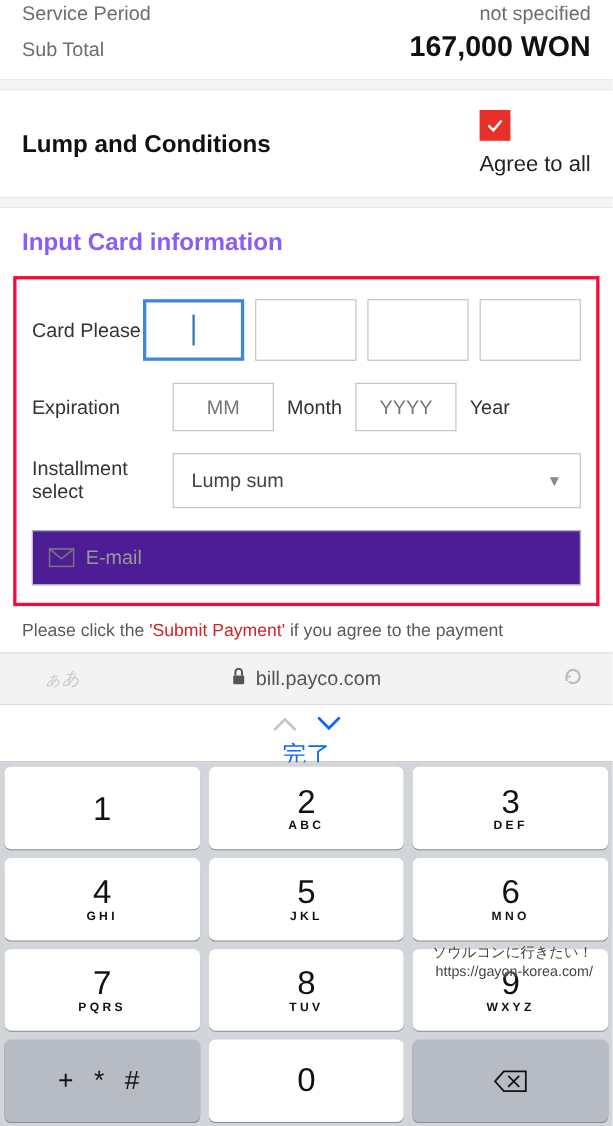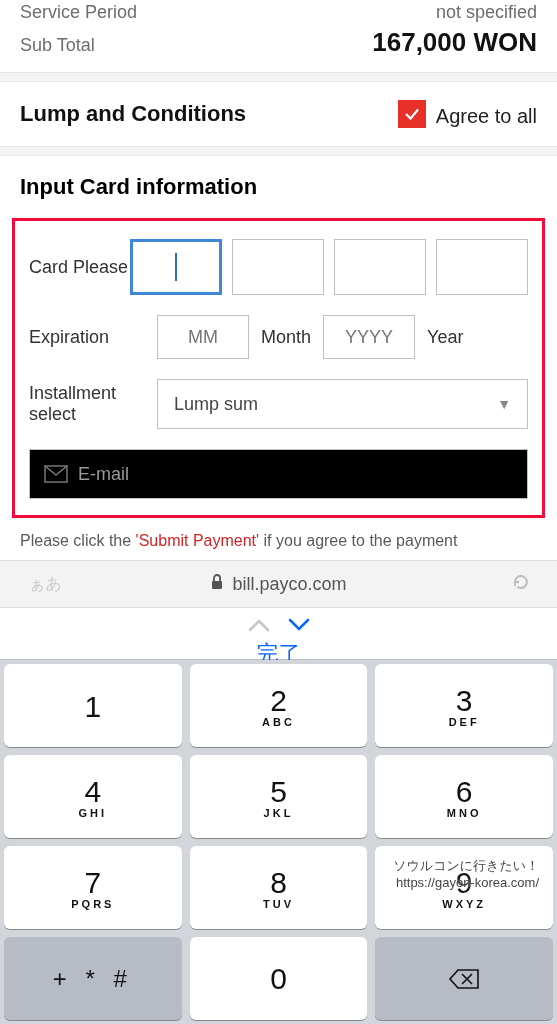--- a/index.html
+++ b/index.html
@@ -11,57 +11,57 @@
   .summary { padding: 0 20px 12px; }
   .sum-row { display: flex; justify-content: space-between; align-items: baseline; padding: 2px 0; }
   .sum-label { color: #6d6d6d; font-size: 18px; }
   .sum-value { color: #6d6d6d; font-size: 18px; }
   .sum-total { color: #111; font-weight: 700; font-size: 26px; }
 
   .divider { height: 10px; background: #f4f4f4; border-top: 1px solid #e6e6e6; border-bottom: 1px solid #e6e6e6; }
 
   .terms { display: flex; justify-content: space-between; align-items: center; padding: 18px 20px; }
   .terms-title { font-weight: 700; font-size: 22px; color: #111; }
-  .agree { display: flex; align-items: flex-end; gap: 10px; }
+  .agree { display: flex; align-items: flex-start; gap: 10px; flex-direction: column; }
   .checkbox { width: 28px; height: 28px; background: #e63028; display: flex; align-items: center; justify-content: center; }
   .checkbox svg { width: 18px; height: 18px; }
   .agree-text { font-size: 20px; color: #222; }
 
   .card-section { padding: 18px 20px 0; }
-  .card-title { font-weight: 700; font-size: 22px; color: #000000; margin-bottom: 18px; }
+  .card-title { font-weight: 700; font-size: 22px; color: #8b5cf6; margin-bottom: 18px; }
 
   .highlight { border: 3px solid #f30b3a; margin: 0 12px; padding: 18px 14px 16px; }
 
   .form-row { display: flex; align-items: center; margin-bottom: 20px; }
   .form-label { width: 128px; color: #333; font-size: 18px; line-height: 1.15; }
   .card-inputs { display: flex; gap: 10px; flex: 1; }
   .card-box { width: 92px; height: 56px; border: 1px solid #bfbfbf; background: #fff; }
   .card-box.focus { border: 3px solid #3e87d6; display: flex; align-items: center; justify-content: center; }
   .caret { width: 2px; height: 28px; background: #2b6fb5; }
 
   .exp-row { display: flex; align-items: center; gap: 12px; flex: 1; }
   .exp-input { width: 92px; height: 44px; border: 1px solid #bfbfbf; background: #fff; text-align: center; font-size: 18px; color: #bbb; }
   .exp-label { color: #333; font-size: 18px; }
 
   .select-wrap { flex: 1; }
   .select { width: 100%; height: 50px; border: 1px solid #bfbfbf; background: #fff; display: flex; align-items: center; justify-content: space-between; padding: 0 16px; }
   .select-text { color: #444; font-size: 18px; }
   .select-arrow { color: #888; font-size: 14px; }
 
   .email-row { margin-top: 2px; }
-  .email-box { width: 100%; height: 50px; border: 1px solid #bfbfbf; background: #000000; display: flex; align-items: center; gap: 10px; padding: 0 14px; }
+  .email-box { width: 100%; height: 50px; border: 1px solid #bfbfbf; background: #4c1d95; display: flex; align-items: center; gap: 10px; padding: 0 14px; }
   .email-icon svg { width: 24px; height: 18px; display: block; }
   .email-ph { color: #999; font-size: 18px; }
 
   .note { padding: 12px 20px 0; color: #5a5a5a; font-size: 16px; line-height: 1.4; }
   .note .red { color: #d02424; }
 
   .url-bar { margin-top: 8px; height: 48px; background: #f3f3f3; border-top: 1px solid #dcdcdc; border-bottom: 1px solid #dcdcdc; display: flex; align-items: center; justify-content: center; position: relative; }
   .url-pill { display: flex; align-items: center; gap: 8px; color: #555; font-size: 18px; }
-  .url-left { position: absolute; left: 29px; color: #c9c9c9; font-size: 16px; }
+  .url-left { position: absolute; left: 40px; color: #c9c9c9; font-size: 16px; font-style: italic; }
   .url-reload { position: absolute; right: 26px; color: #c9c9c9; }
 
   .acc-bar { height: 52px; background: #fff; border-bottom: 1px solid #c0c0c0; display: flex; align-items: center; justify-content: space-between; padding: 0 20px; flex-direction: column; }
   .acc-left { display: flex; align-items: center; gap: 18px; }
   .chev { font-size: 26px; }
   .chev.up { color: #c5c5c5; }
   .chev.down { color: #0a66ff; }
   .done-btn { color: #0a66ff; font-size: 22px; font-weight: 500; }
 
   .keyboard { flex: 1; background: #d2d5da; display: flex; flex-direction: column; }

